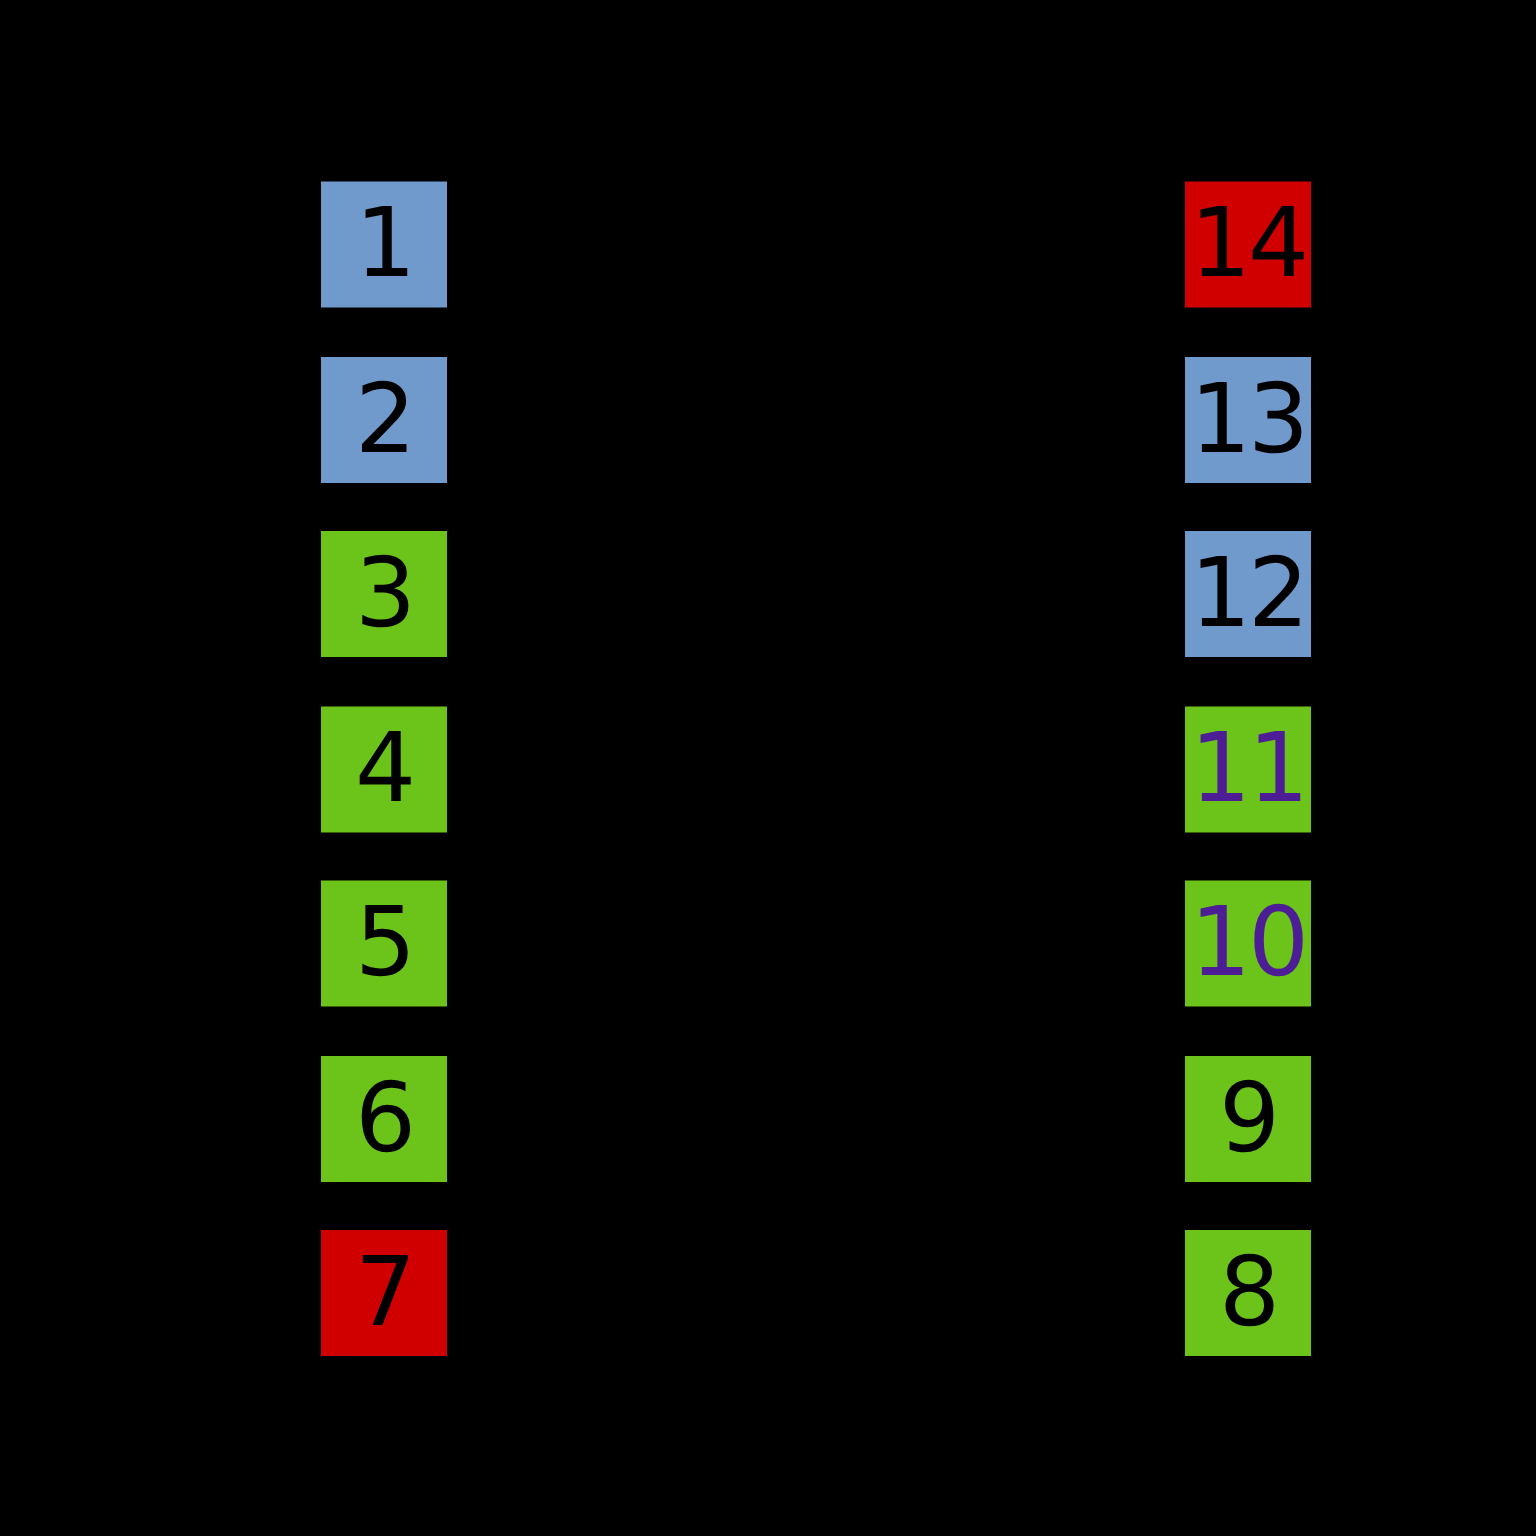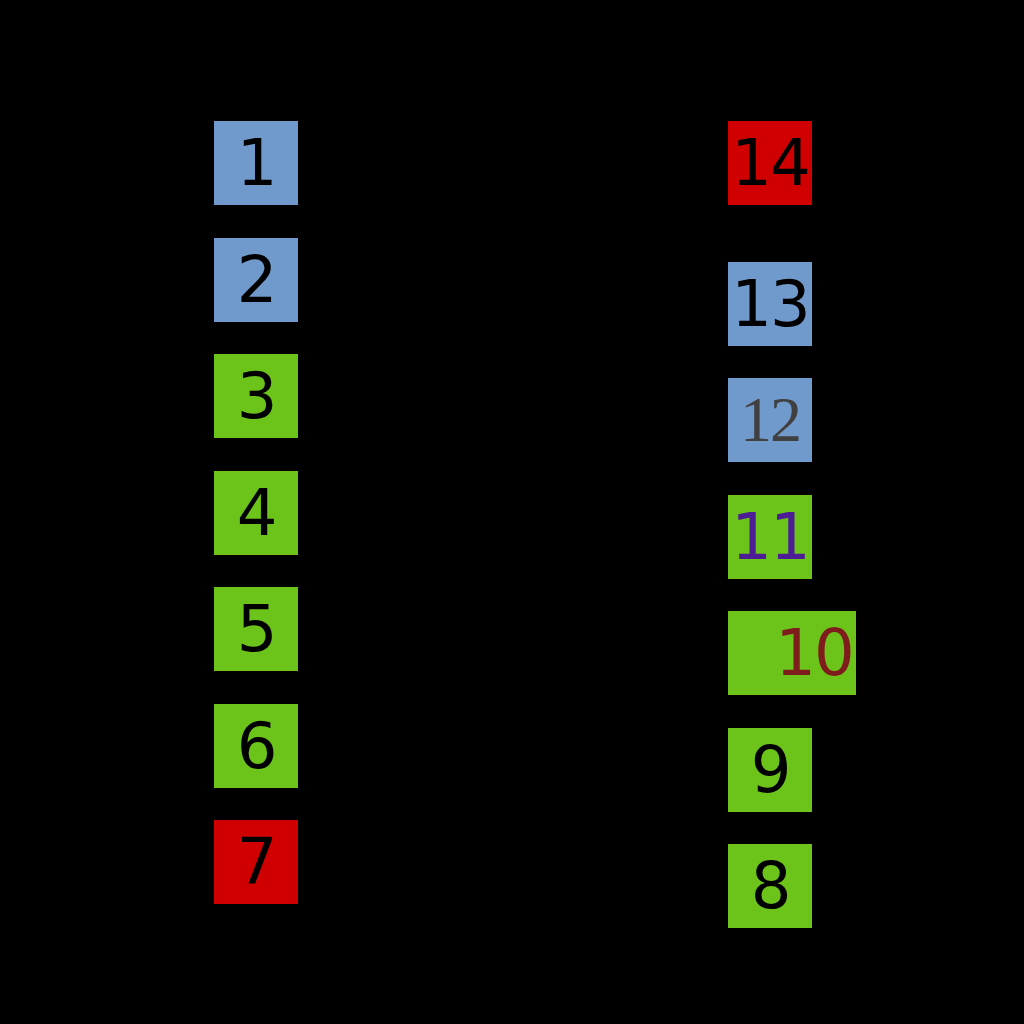--- a/index.html
+++ b/index.html
@@ -15,21 +15,21 @@
     overflow: hidden;
   }
   .pin-column {
     position: absolute;
     top: 121px;
     display: flex;
     flex-direction: column;
     gap: 32.5px;
   }
   .pin-column.left  { left: 214px; }
-  .pin-column.right { left: 728px; }
+  .pin-column.right { left: 790px; }
   .pin-cell {
     width: 84px;
     height: 84px;
     display: flex;
     align-items: center;
     justify-content: center;
     font-family: "DejaVu Sans", "Liberation Sans", sans-serif;
     font-size: 64px;
     font-weight: normal;
     letter-spacing: -2px;
@@ -45,20 +45,20 @@
       <div class="pin-cell" style="background: rgb(112, 153, 204); color: rgb(0, 0, 0);">1</div>
       <div class="pin-cell" style="background: rgb(112, 153, 204); color: rgb(0, 0, 0);">2</div>
       <div class="pin-cell" style="background: rgb(108, 196, 26); color: rgb(0, 0, 0);">3</div>
       <div class="pin-cell" style="background: rgb(108, 196, 26); color: rgb(0, 0, 0);">4</div>
       <div class="pin-cell" style="background: rgb(108, 196, 26); color: rgb(0, 0, 0);">5</div>
       <div class="pin-cell" style="background: rgb(108, 196, 26); color: rgb(0, 0, 0);">6</div>
       <div class="pin-cell" style="background: rgb(208, 0, 0); color: rgb(0, 0, 0);">7</div>
     </div>
   <div class="pin-column right" id="right-col">
       <div class="pin-cell" style="background: rgb(208, 0, 0); color: rgb(0, 0, 0);">14</div>
-      <div class="pin-cell" style="background: rgb(112, 153, 204); color: rgb(0, 0, 0); margin-top: 24px;">13</div>
-      <div class="pin-cell" style="background: rgb(112, 153, 204); color: #404040; font-family: Liberation Serif, serif;">12</div>
+      <div class="pin-cell" style="background: rgb(112, 153, 204); color: rgb(0, 0, 0);">13</div>
+      <div class="pin-cell" style="background: rgb(112, 153, 204); color: #000000;">12</div>
       <div class="pin-cell" style="background: rgb(108, 196, 26); color: #4c1d95;">11</div>
-      <div class="pin-cell" style="background: rgb(108, 196, 26); color: #7f1d1d; padding-left: 44px;">10</div>
+      <div class="pin-cell" style="background: rgb(108, 196, 26); color: #4c1d95;">10</div>
       <div class="pin-cell" style="background: rgb(108, 196, 26); color: rgb(0, 0, 0);">9</div>
       <div class="pin-cell" style="background: rgb(108, 196, 26); color: rgb(0, 0, 0);">8</div>
     </div>
 </div>
 
 </body></html>

